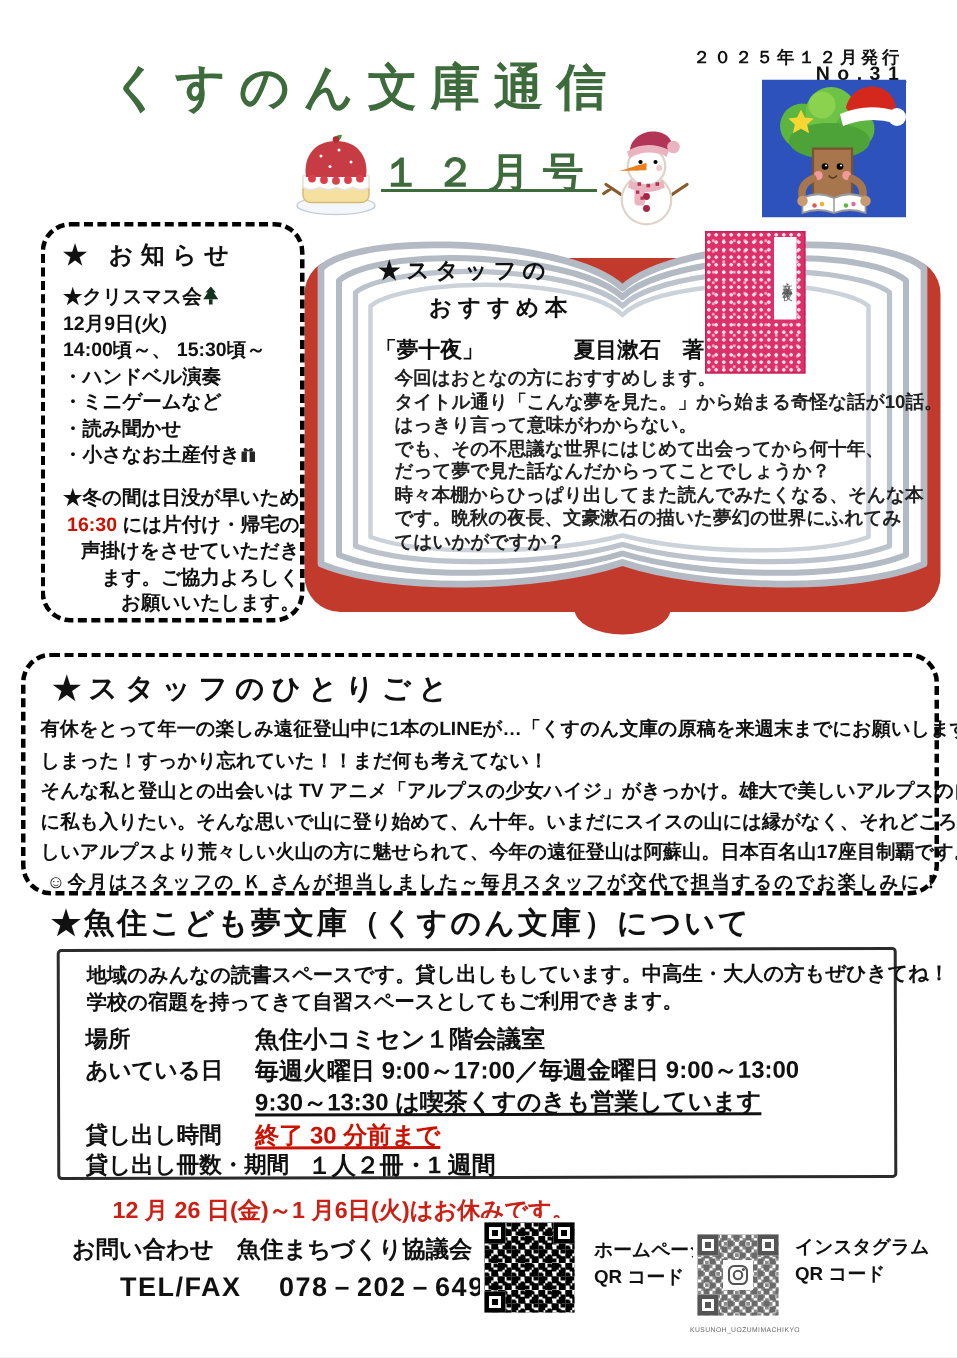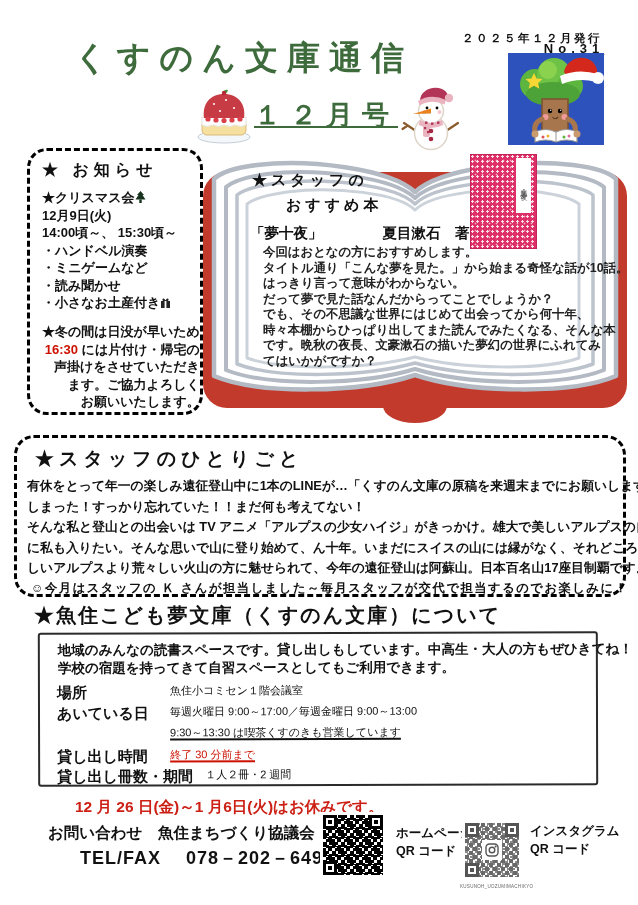--- a/index.html
+++ b/index.html
@@ -45,21 +45,21 @@
   
   .mono-head{font-size:19px;font-weight:800;letter-spacing:5px;white-space:nowrap;}
   .mono-line{font-size:12.8px;font-weight:600;line-height:20.5px;white-space:nowrap;}
   .mono-close{font-size:12.3px;font-weight:700;letter-spacing:1.5px;white-space:nowrap;}
 
   
   .about-head{font-size:20px;font-weight:800;letter-spacing:2px;white-space:nowrap;}
   .info-box{border:2px solid #2b2b2b;border-radius:3px;background:#fff;box-sizing:border-box;transform:rotate(-.15deg);}
   .intro-line{font-size:13.5px;font-weight:700;line-height:18px;white-space:nowrap;}
   .row-label{font-size:15px;font-weight:700;white-space:nowrap;}
-  .row-value{font-size:11px;font-weight:400;white-space:nowrap;}
+  .row-value{font-size:16px;font-weight:700;white-space:nowrap;}
   .u{text-decoration:underline;text-decoration-thickness:1.5px;text-underline-offset:2px;}
   .red-u{color:#cc1100;text-decoration:underline;text-decoration-color:#cc1100;text-decoration-thickness:1.5px;text-underline-offset:2px;}
 
   
   .holiday{font-size:15.5px;font-weight:700;color:#cc2015;white-space:nowrap;}
   .contact1{font-size:15.5px;font-weight:600;white-space:nowrap;}
   .contact2{font-size:18px;font-weight:600;letter-spacing:1px;white-space:nowrap;}
   .qr-label{font-size:12.5px;font-weight:600;white-space:nowrap;line-height:18px;}
   .insta-handle{font-size:4.5px;color:#666;letter-spacing:.3px;white-space:nowrap;}
 
@@ -183,22 +183,22 @@
   <div class="abs rec-title" style="left:250px;top:224px;">
     <span>「夢十夜」</span>
     <span style="display:inline-block;width:52px;"></span>
     <span>夏目漱石　著</span>
   </div>
 
   <div class="abs" style="left:243px;top:245px;margin-left:20px;">
     <div class="rec-line">今回はおとなの方におすすめします。</div>
     <div class="rec-line">タイトル通り「こんな夢を見た。」から始まる奇怪な話が10話。</div>
     <div class="rec-line">はっきり言って意味がわからない。</div>
+    <div class="rec-line">でも、その不思議な世界にはじめて出会ってから何十年、</div>
     <div class="rec-line">だって夢で見た話なんだからってことでしょうか？</div>
-    <div class="rec-line">でも、その不思議な世界にはじめて出会ってから何十年、</div>
     <div class="rec-line">時々本棚からひっぱり出してまた読んでみたくなる、そんな本</div>
     <div class="rec-line">です。晩秋の夜長、文豪漱石の描いた夢幻の世界にふれてみ</div>
     <div class="rec-line">てはいかがですか？</div>
   </div>
 
   <div class="abs dash-box" style="left:27px;top:148px;width:176px;height:267px;z-index:2;">
     <div class="abs notice-head nw" style="left:12px;top:9px;">★ お知らせ</div>
     <div class="abs" style="left:12px;top:38px;">
       <div class="notice-line"><span>★クリスマス会</span><svg width="11" height="13" viewBox="0 0 11 13" style="vertical-align:-2px;">
             <path d="M5.5 0 L9 4 H7.5 L10.5 8.5 H.5 L3.5 4 H2 Z" fill="#16321f"></path>
@@ -246,21 +246,21 @@
     <div class="abs row-value" style="left:130px;top:49px;">魚住小コミセン１階会議室</div>
 
     <div class="abs row-label" style="left:17px;top:70px;">あいている日</div>
     <div class="abs row-value" style="left:130px;top:70px;">毎週火曜日  9:00～17:00／毎週金曜日  9:00～13:00</div>
     <div class="abs row-value u" style="left:130px;top:91px;">9:30～13:30 は喫茶くすのきも営業しています</div>
 
     <div class="abs row-label" style="left:17px;top:113px;">貸し出し時間</div>
     <div class="abs row-value red-u" style="left:130px;top:113px;">終了 30 分前まで</div>
 
     <div class="abs row-label" style="left:17px;top:133px;">貸し出し冊数・期間</div>
-    <div class="abs row-value" style="left:165px;top:133px;">１人２冊・2 週間</div>
+    <div class="abs row-value" style="left:165px;top:133px;">１人２冊・1 週間</div>
   </div>
 
   <div class="abs holiday" style="left:75px;top:797px;">12 月 26 日(金)～1 月6日(火)はお休みです。</div>
 
   <div class="abs contact1" style="left:48px;top:823px;">お問い合わせ　魚住まちづくり協議会</div>
   <div class="abs contact2" style="left:80px;top:846px;">TEL/FAX　 078－202－6495</div>
 
   <div class="abs qr" style="left:320px;top:812px;width:66px;height:66px;">
     <div class="qr-noise">
       <div class="finder" style="left:0;top:0;"></div>

